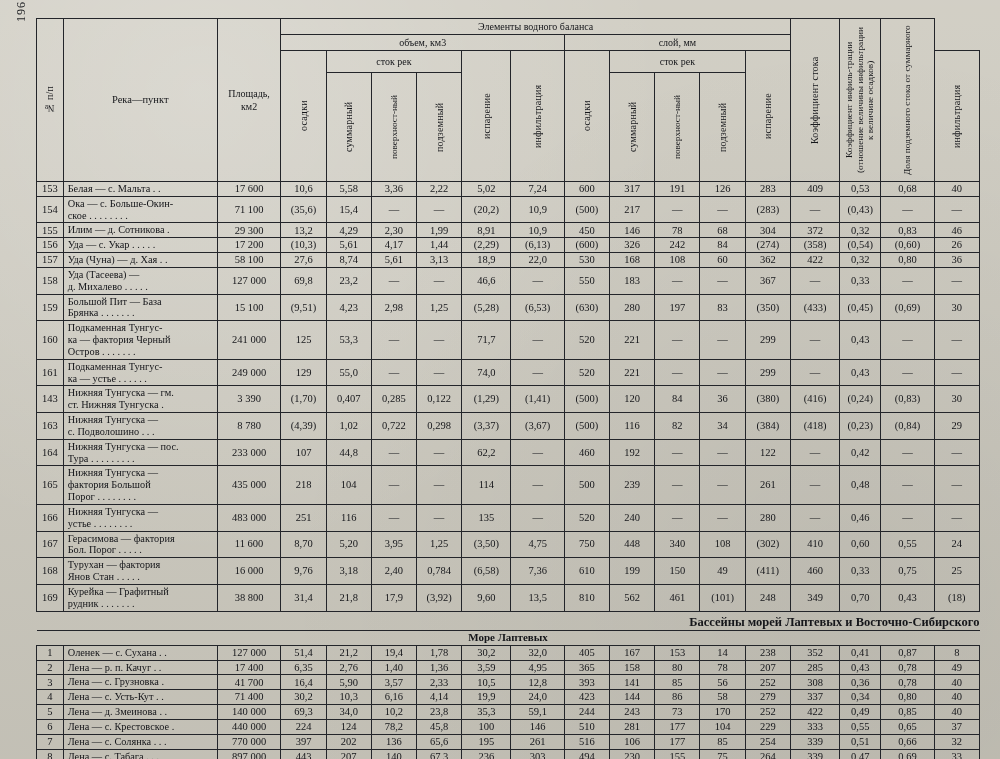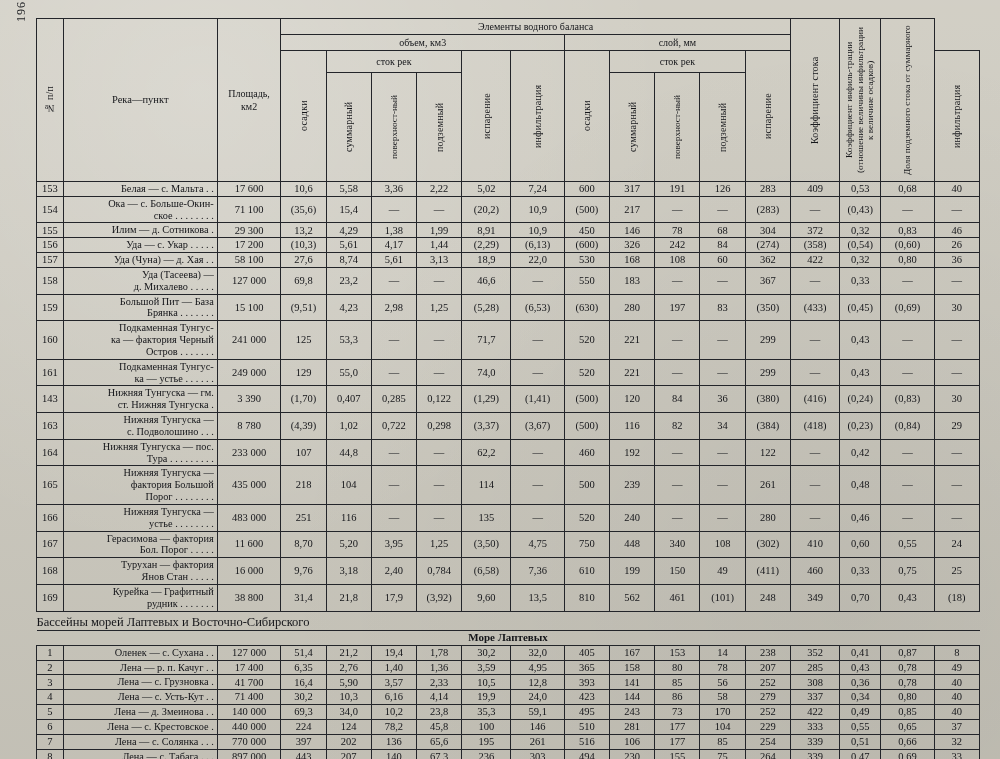--- a/index.html
+++ b/index.html
@@ -67,29 +67,29 @@
     padding:4px 0;
     font-size:9.2px;
     line-height:1.15;
     text-align:center;
     max-height:150px;
   }
   .h-tall{height:150px;}
   td.num{text-align:center;font-size:10.5px;padding:1px 2px;white-space:nowrap;}
   td.idx{text-align:center;font-size:10.5px;width:26px;}
   td.name{
-    text-align:right;
+    text-align:left;
     font-size:10.3px;
     padding:1px 3px 1px 4px;
     white-space:normal;
     line-height:1.15;
   }
   td.name .ln{display:block;}
   .band{
-    font-size:12.5px;font-weight:normal;text-align:left;padding:3px 0 1px;
+    font-size:12.5px;font-weight:bold;text-align:right;padding:3px 0 1px;
   }
   .band2{
     font-size:11px;font-weight:bold;text-align:center;padding:0 0 2px;
   }
   .grp-title{font-size:10.5px;}
   tbody tr{height:13.5px;}
   tbody tr.tall{height:24px;}
   .spanrow td{border-left:none;border-right:none;}
 </style>
 </head>
@@ -243,21 +243,21 @@
             <td class="num">—</td>
           </tr>
           <tr>
             <td class="idx">155</td>
             <td class="name">
               <span class="ln">Илим — д.  Сотникова .</span>
             </td>
             <td class="num">29 300</td>
             <td class="num">13,2</td>
             <td class="num">4,29</td>
-            <td class="num">1,38</td>
+            <td class="num">2,30</td>
             <td class="num">1,99</td>
             <td class="num">8,91</td>
             <td class="num">10,9</td>
             <td class="num">450</td>
             <td class="num">146</td>
             <td class="num">78</td>
             <td class="num">68</td>
             <td class="num">304</td>
             <td class="num">372</td>
             <td class="num">0,32</td>
@@ -691,21 +691,21 @@
             <td class="name">
               <span class="ln">Лена — д. Змеинова . .</span>
             </td>
             <td class="num">140 000</td>
             <td class="num">69,3</td>
             <td class="num">34,0</td>
             <td class="num">10,2</td>
             <td class="num">23,8</td>
             <td class="num">35,3</td>
             <td class="num">59,1</td>
-            <td class="num">495</td>
+            <td class="num">244</td>
             <td class="num">243</td>
             <td class="num">73</td>
             <td class="num">170</td>
             <td class="num">252</td>
             <td class="num">422</td>
             <td class="num">0,49</td>
             <td class="num">0,85</td>
             <td class="num">40</td>
           </tr>
           <tr>

